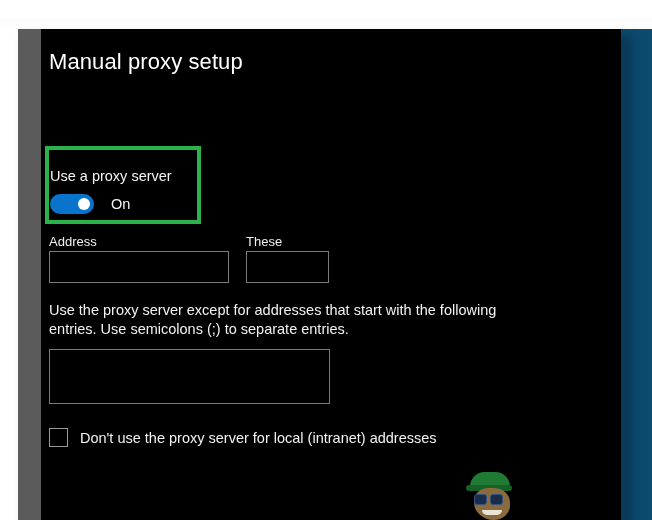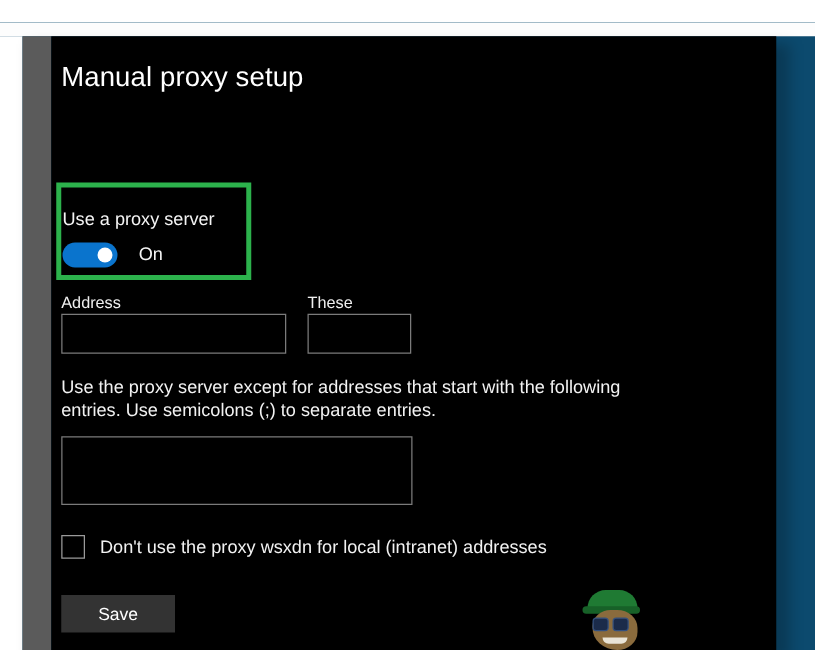--- a/index.html
+++ b/index.html
@@ -349,24 +349,23 @@
 
       <div class="field-label label-port">These</div>
       <input class="text-input input-port" type="text" value="" style="">
 
       <div class="exception-text">Use the proxy server except for addresses that start with the following entries. Use semicolons (;) to separate entries.</div>
 
       <textarea class="textarea-exceptions" placeholder="" style=""></textarea>
 
       <div class="checkbox-row">
         <div class="checkbox-box"></div>
-        <span class="checkbox-label">Don't use the proxy wsxdn for local (intranet) addresses</span>
+        <span class="checkbox-label">Don't use the proxy server for local (intranet) addresses</span>
       </div>
 
-      <button class="save-button">Save</button>
 
     </div>
   </div>
 
   <div class="bottom-band"></div>
   <div class="bottom-band-dark"></div>
 
   <div class="watermark-logo">
     <div class="wm-hat"></div>
     <div class="wm-hat-brim"></div>

